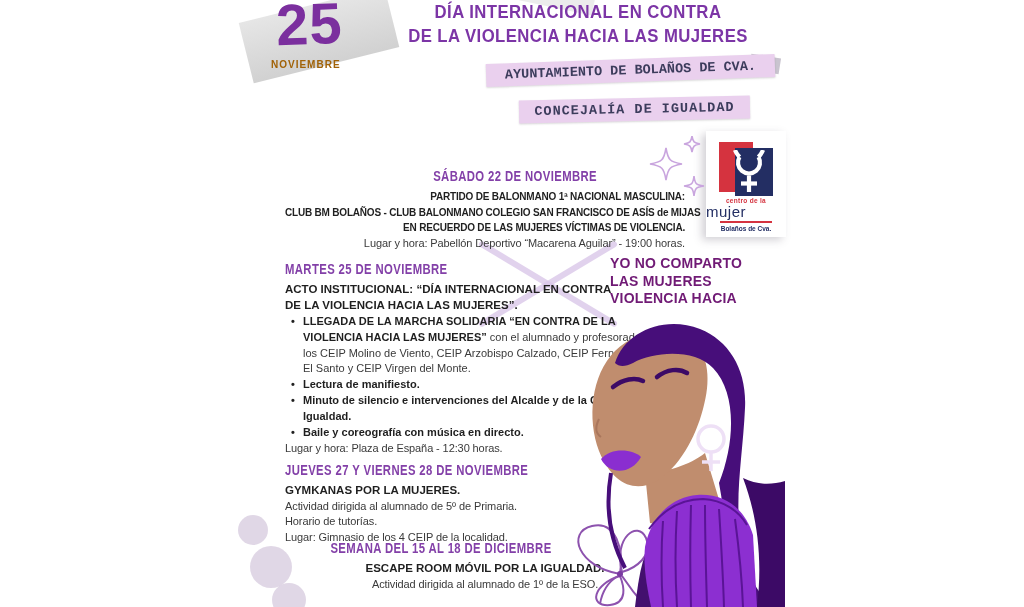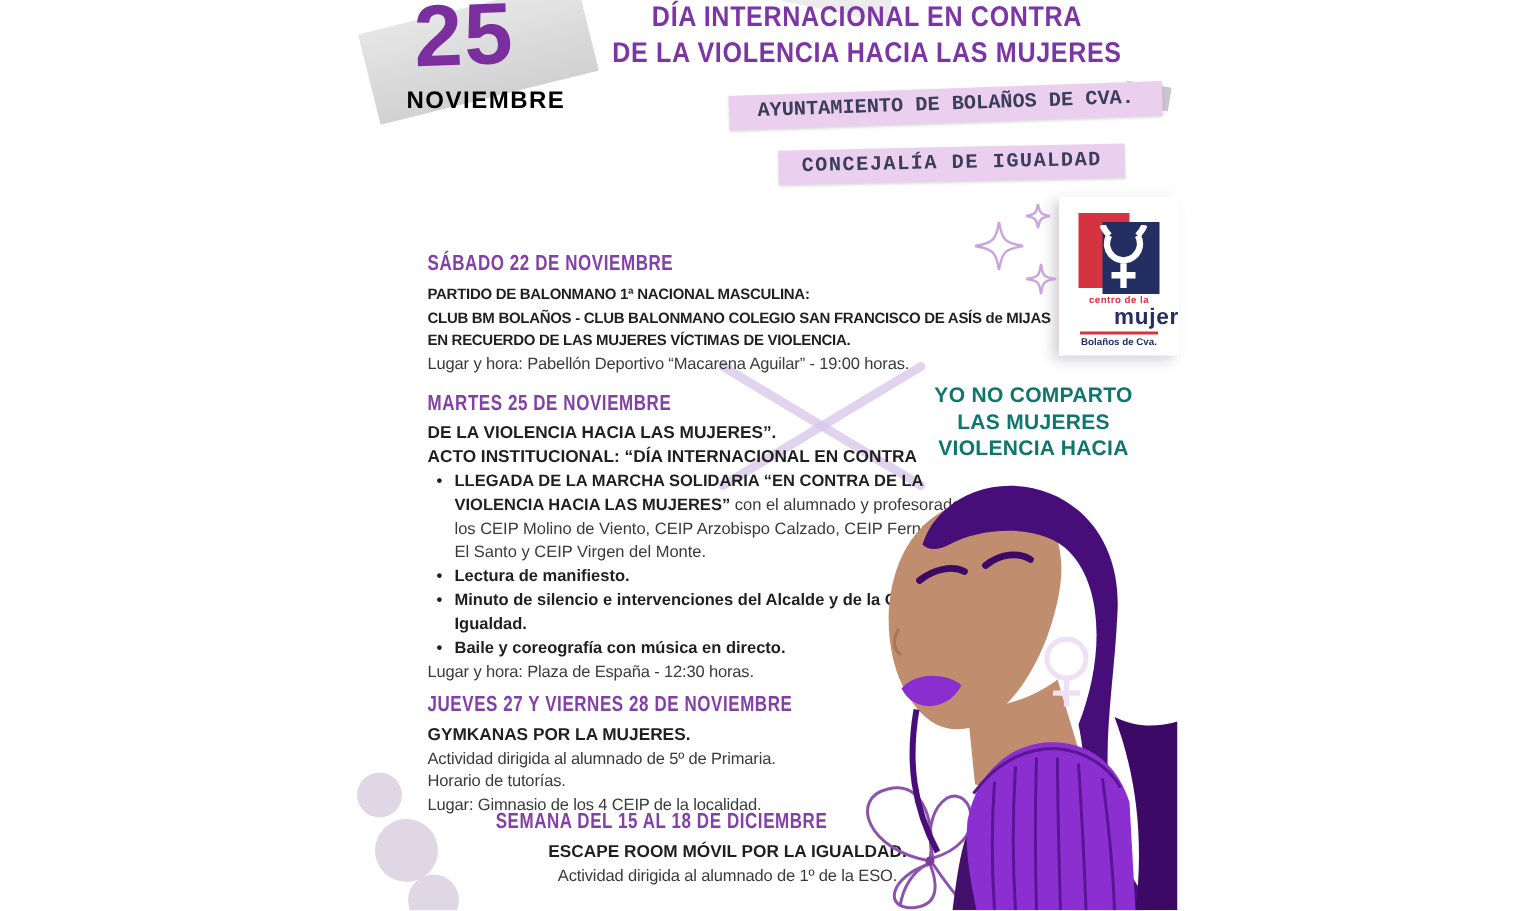--- a/index.html
+++ b/index.html
@@ -5,54 +5,54 @@
   html,body{margin:0;padding:0;background:#fff;}
   .canvas{position:relative;width:1024px;height:607px;background:#ffffff;overflow:hidden;
           font-family:"Liberation Sans",sans-serif;color:#3a3a3a;}
   .abs{position:absolute;}
 
   
   .tape{left:244px;top:4px;width:150px;height:62px;background:linear-gradient(180deg,#e3e3e3,#cccccc);
         transform:rotate(-14deg);opacity:.9;}
   .tape2{left:520px;top:-8px;width:74px;height:16px;background:#dcdcdc;transform:rotate(12deg);opacity:.55;}
   .day{left:276px;top:-10px;font-size:58px;font-weight:800;color:#7b2f9e;transform:rotate(-2deg);letter-spacing:1px;}
-  .month{left:271px;top:59px;font-size:16px;font-weight:800;color:#000000;letter-spacing:1px;}
+  .month{left:271px;top:59px;font-size:10px;font-weight:800;color:#a16207;letter-spacing:1px;}
   .title{left:382px;top:0px;width:392px;text-align:center;color:#7c35a6;font-weight:800;
          font-size:19px;line-height:24px;letter-spacing:.5px;transform:scaleX(.88);transform-origin:center top;}
   .fold{left:750px;top:56px;width:30px;height:16px;background:#c9c4cf;transform:rotate(9deg);}
   .banner{background:#ead0ee;color:#3c3c5c;font-family:"Liberation Mono",monospace;font-weight:700;
           text-align:center;box-shadow:0 1px 2px rgba(0,0,0,.15);}
   .banner1{left:486px;top:59px;width:289px;padding:4px 0;font-size:13.5px;transform:rotate(-2deg);}
   .banner2{left:519px;top:98px;width:231px;padding:4px 0;font-size:13.5px;letter-spacing:1px;transform:rotate(-1.2deg);}
 
   
   .section{left:285px;width:400px;}
-  .s1{top:100px;} .s2{top:168px;} .s3{top:261px;width:385px;} .s4{top:462px;} .s5{top:540px;text-align:center;}
+  .s1{top:100px;} .s2{top:168px;text-align:right;} .s3{top:261px;width:385px;} .s4{top:462px;} .s5{top:540px;text-align:center;}
   .hd{font-size:14.5px;line-height:17px;font-weight:800;color:#8340a8;letter-spacing:.5px;
       transform:scaleX(.78);transform-origin:left center;white-space:nowrap;margin-bottom:4px;}
   .bl{font-size:11.5px;line-height:15.5px;font-weight:700;color:#1f1f1f;}
   .bl-sm{font-size:10px;line-height:15.5px;font-weight:700;color:#1f1f1f;white-space:nowrap;letter-spacing:-.2px;}
   .nl{font-size:11px;line-height:15.5px;color:#3a3a3a;letter-spacing:-.1px;}
   ul.bullets{margin:1px 0 1px 6px;padding:0;list-style:none;width:368px;}
   ul.bullets li{position:relative;padding-left:12px;font-size:11px;line-height:15.8px;color:#3a3a3a;}
   ul.bullets li::before{content:"•";position:absolute;left:0;top:0;font-weight:700;color:#1f1f1f;}
   .b{font-weight:700;color:#1f1f1f;margin-top:19px;}
 
   
-  .slogan{left:610px;top:255px;width:158px;text-align:center;color:#0f766e;font-weight:800;
+  .slogan{left:610px;top:255px;width:158px;text-align:left;color:#701a75;font-weight:800;
           font-size:14px;line-height:17.5px;letter-spacing:.2px;}
 
   
   .logo-card{left:706px;top:131px;width:80px;height:106px;background:#fff;
              box-shadow:-4px 3px 8px rgba(80,70,90,.25);}
   .sq-red{left:13px;top:11px;width:34px;height:50px;background:#d5333f;}
   .sq-navy{left:29px;top:17px;width:38px;height:48px;background:#232e63;}
   .logo-sym{left:27px;top:19px;}
   .logo-small{left:0;top:66px;width:80px;text-align:center;font-size:6.5px;font-weight:700;color:#d5333f;letter-spacing:.3px;}
-  .logo-name{left:0;top:72px;width:80px;text-align:right;font-size:15px;font-weight:700;color:#232e63;letter-spacing:.5px;}
+  .logo-name{left:0;top:72px;width:80px;text-align:left;font-size:15px;font-weight:400;color:#232e63;letter-spacing:.5px;}
   .logo-line{left:14px;top:90px;width:52px;height:2px;background:#d5333f;}
   .logo-sub{left:0;top:94px;width:80px;text-align:center;font-size:6.5px;font-weight:700;color:#232e63;}
 
   
   .xmark{left:468px;top:281px;width:160px;height:6px;background:#d9c7e8;opacity:.8;border-radius:3px;}
   .x1{transform:rotate(31deg);} .x2{transform:rotate(-31deg);}
   .dot{border-radius:50%;background:#d6cade;opacity:.75;}
   .d1{left:238px;top:515px;width:30px;height:30px;}
   .d2{left:250px;top:546px;width:42px;height:42px;}
   .d3{left:272px;top:583px;width:34px;height:34px;}
@@ -108,22 +108,22 @@
   <div class="abs section s2">
     <div class="hd">SÁBADO 22 DE NOVIEMBRE</div>
     <div class="bl-sm">PARTIDO DE BALONMANO 1ª NACIONAL MASCULINA:</div>
     <div class="bl-sm">CLUB BM BOLAÑOS - CLUB BALONMANO COLEGIO SAN FRANCISCO DE ASÍS de MIJAS</div>
     <div class="bl-sm">EN RECUERDO DE LAS MUJERES VÍCTIMAS DE VIOLENCIA.</div>
     <div class="nl">Lugar y hora: Pabellón Deportivo “Macarena Aguilar” - 19:00 horas.</div>
   </div>
 
   <div class="abs section s3">
     <div class="hd">MARTES 25 DE NOVIEMBRE</div>
+    <div class="bl">ACTO INSTITUCIONAL: “DÍA INTERNACIONAL EN CONTRA</div>
     <div class="bl">DE LA VIOLENCIA HACIA LAS MUJERES”.</div>
-    <div class="bl">ACTO INSTITUCIONAL: “DÍA INTERNACIONAL EN CONTRA</div>
     <ul class="bullets">
       <li><span class="b">LLEGADA DE LA MARCHA SOLIDARIA “EN CONTRA DE LA VIOLENCIA HACIA LAS MUJERES”</span><span> con el alumnado y profesorado de los CEIP Molino de Viento, CEIP Arzobispo Calzado, CEIP Fernando III El Santo y CEIP Virgen del Monte.</span></li>
       <li><span class="b">Lectura de manifiesto.</span></li>
       <li><span class="b">Minuto de silencio e intervenciones del Alcalde y de la Concejala de Igualdad.</span></li>
       <li><span class="b">Baile y coreografía con música en directo.</span></li>
     </ul>
     <div class="nl">Lugar y hora: Plaza de España - 12:30 horas.</div>
   </div>
 
   <div class="abs section s4">

